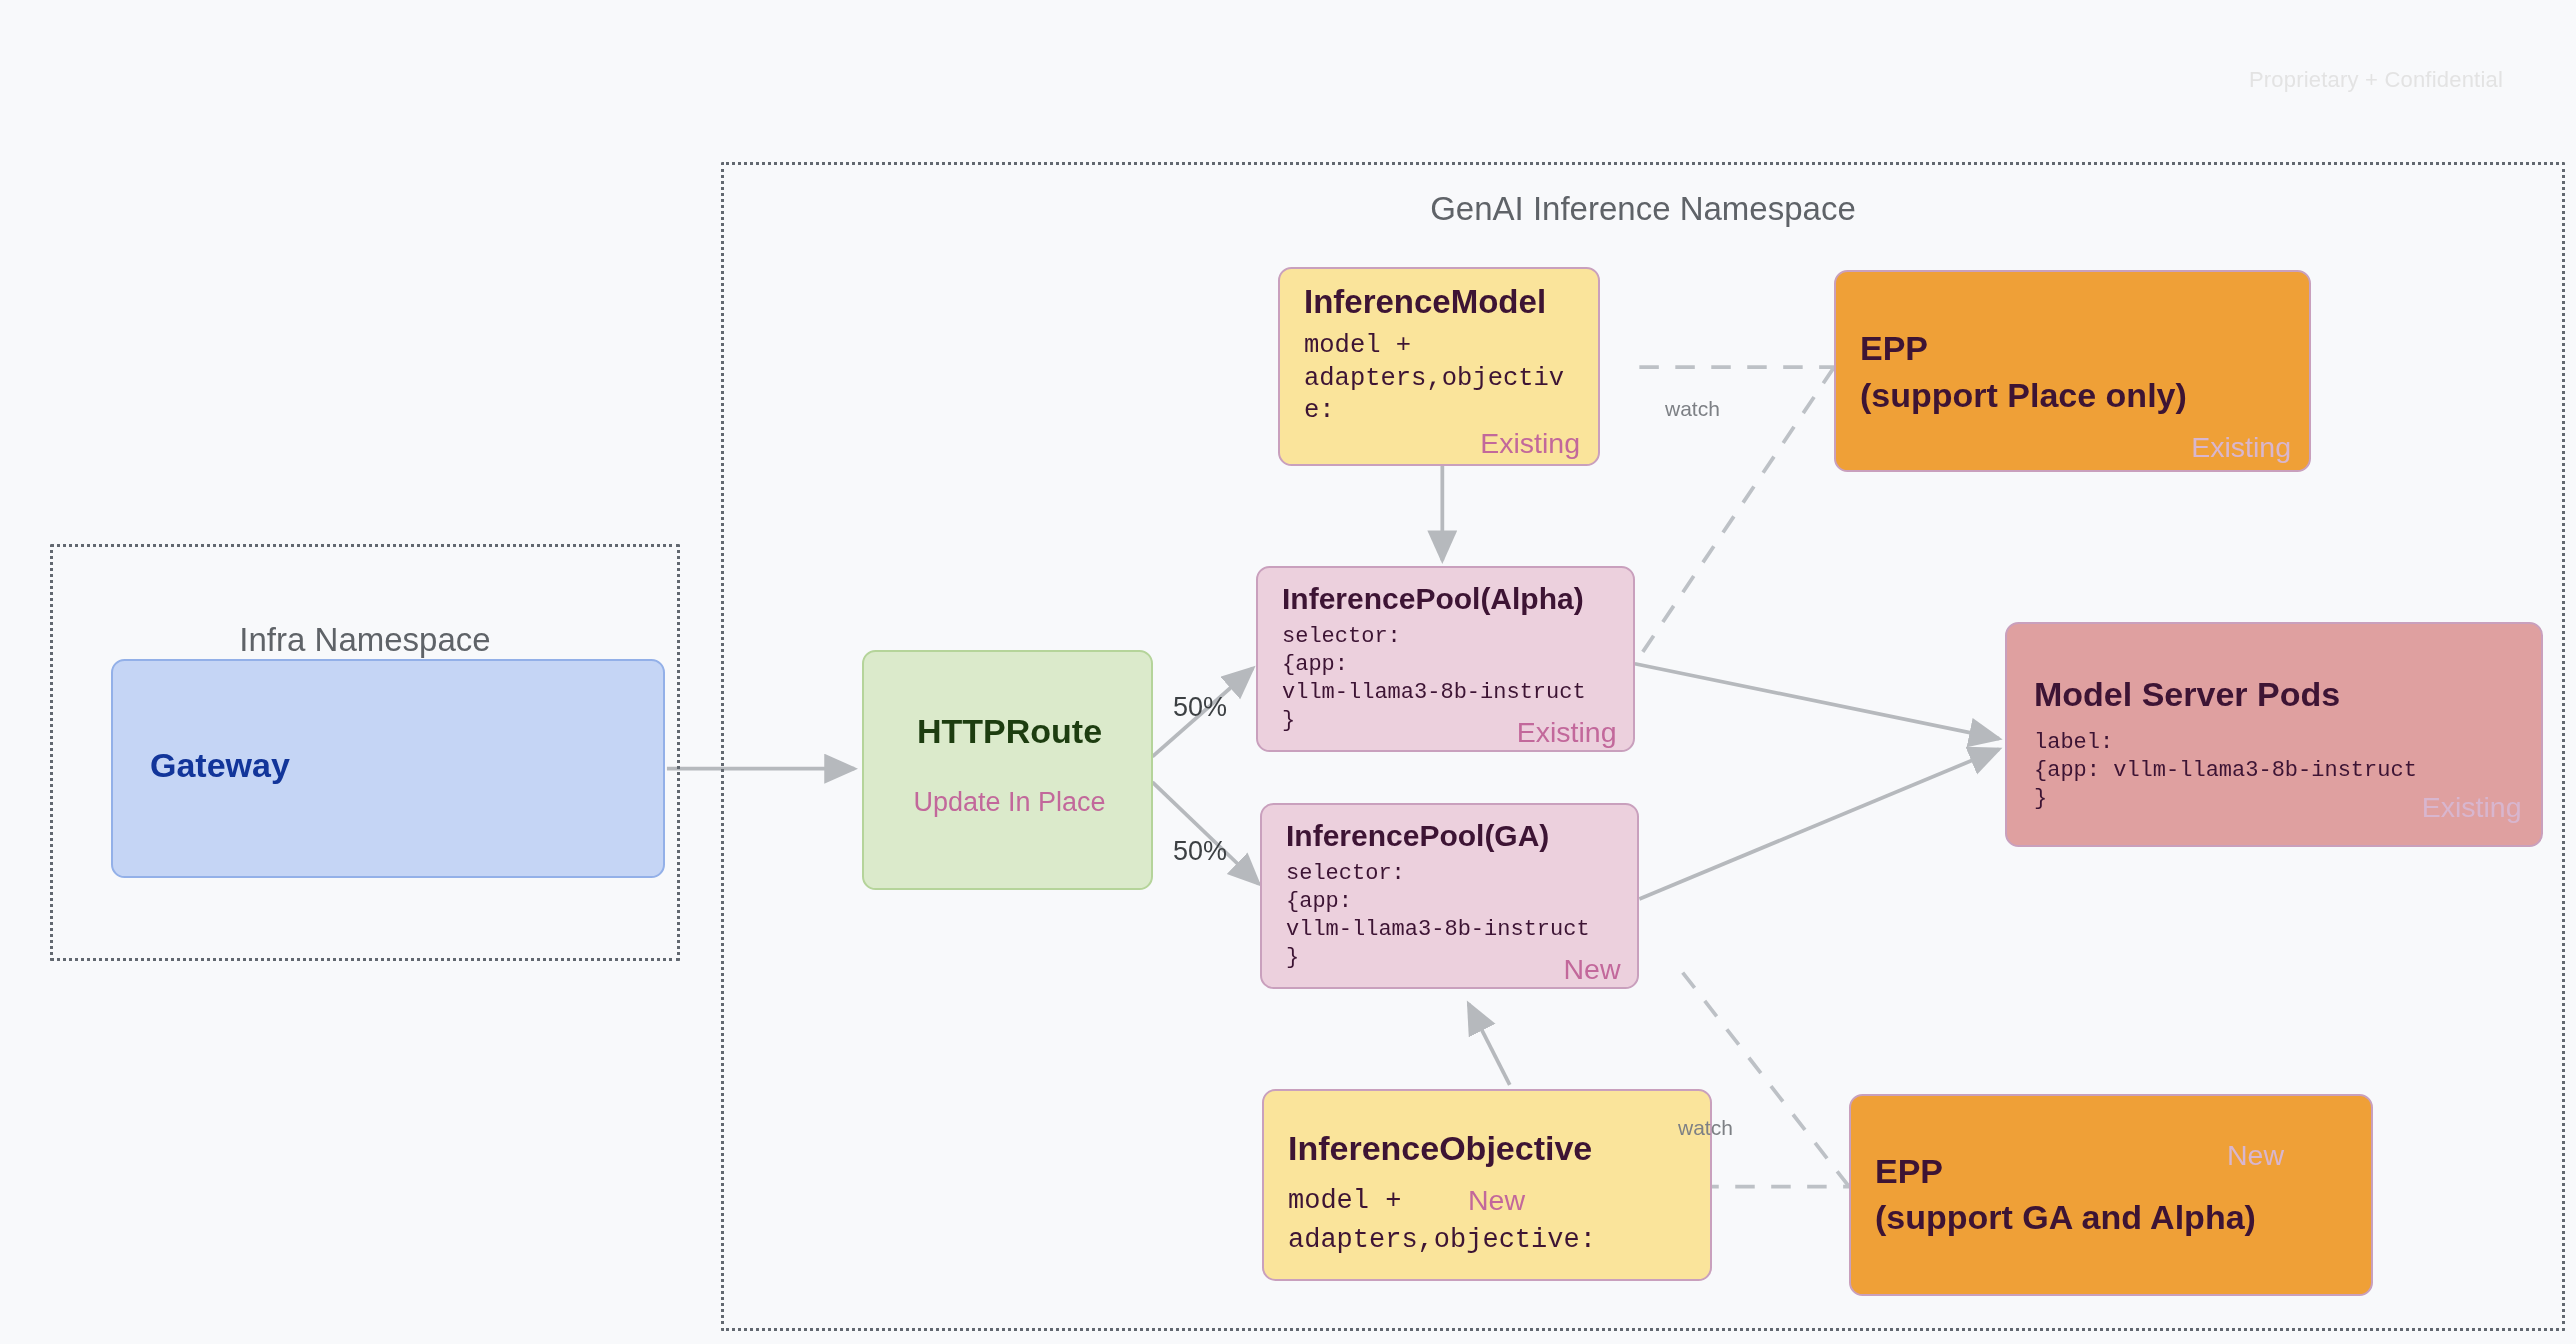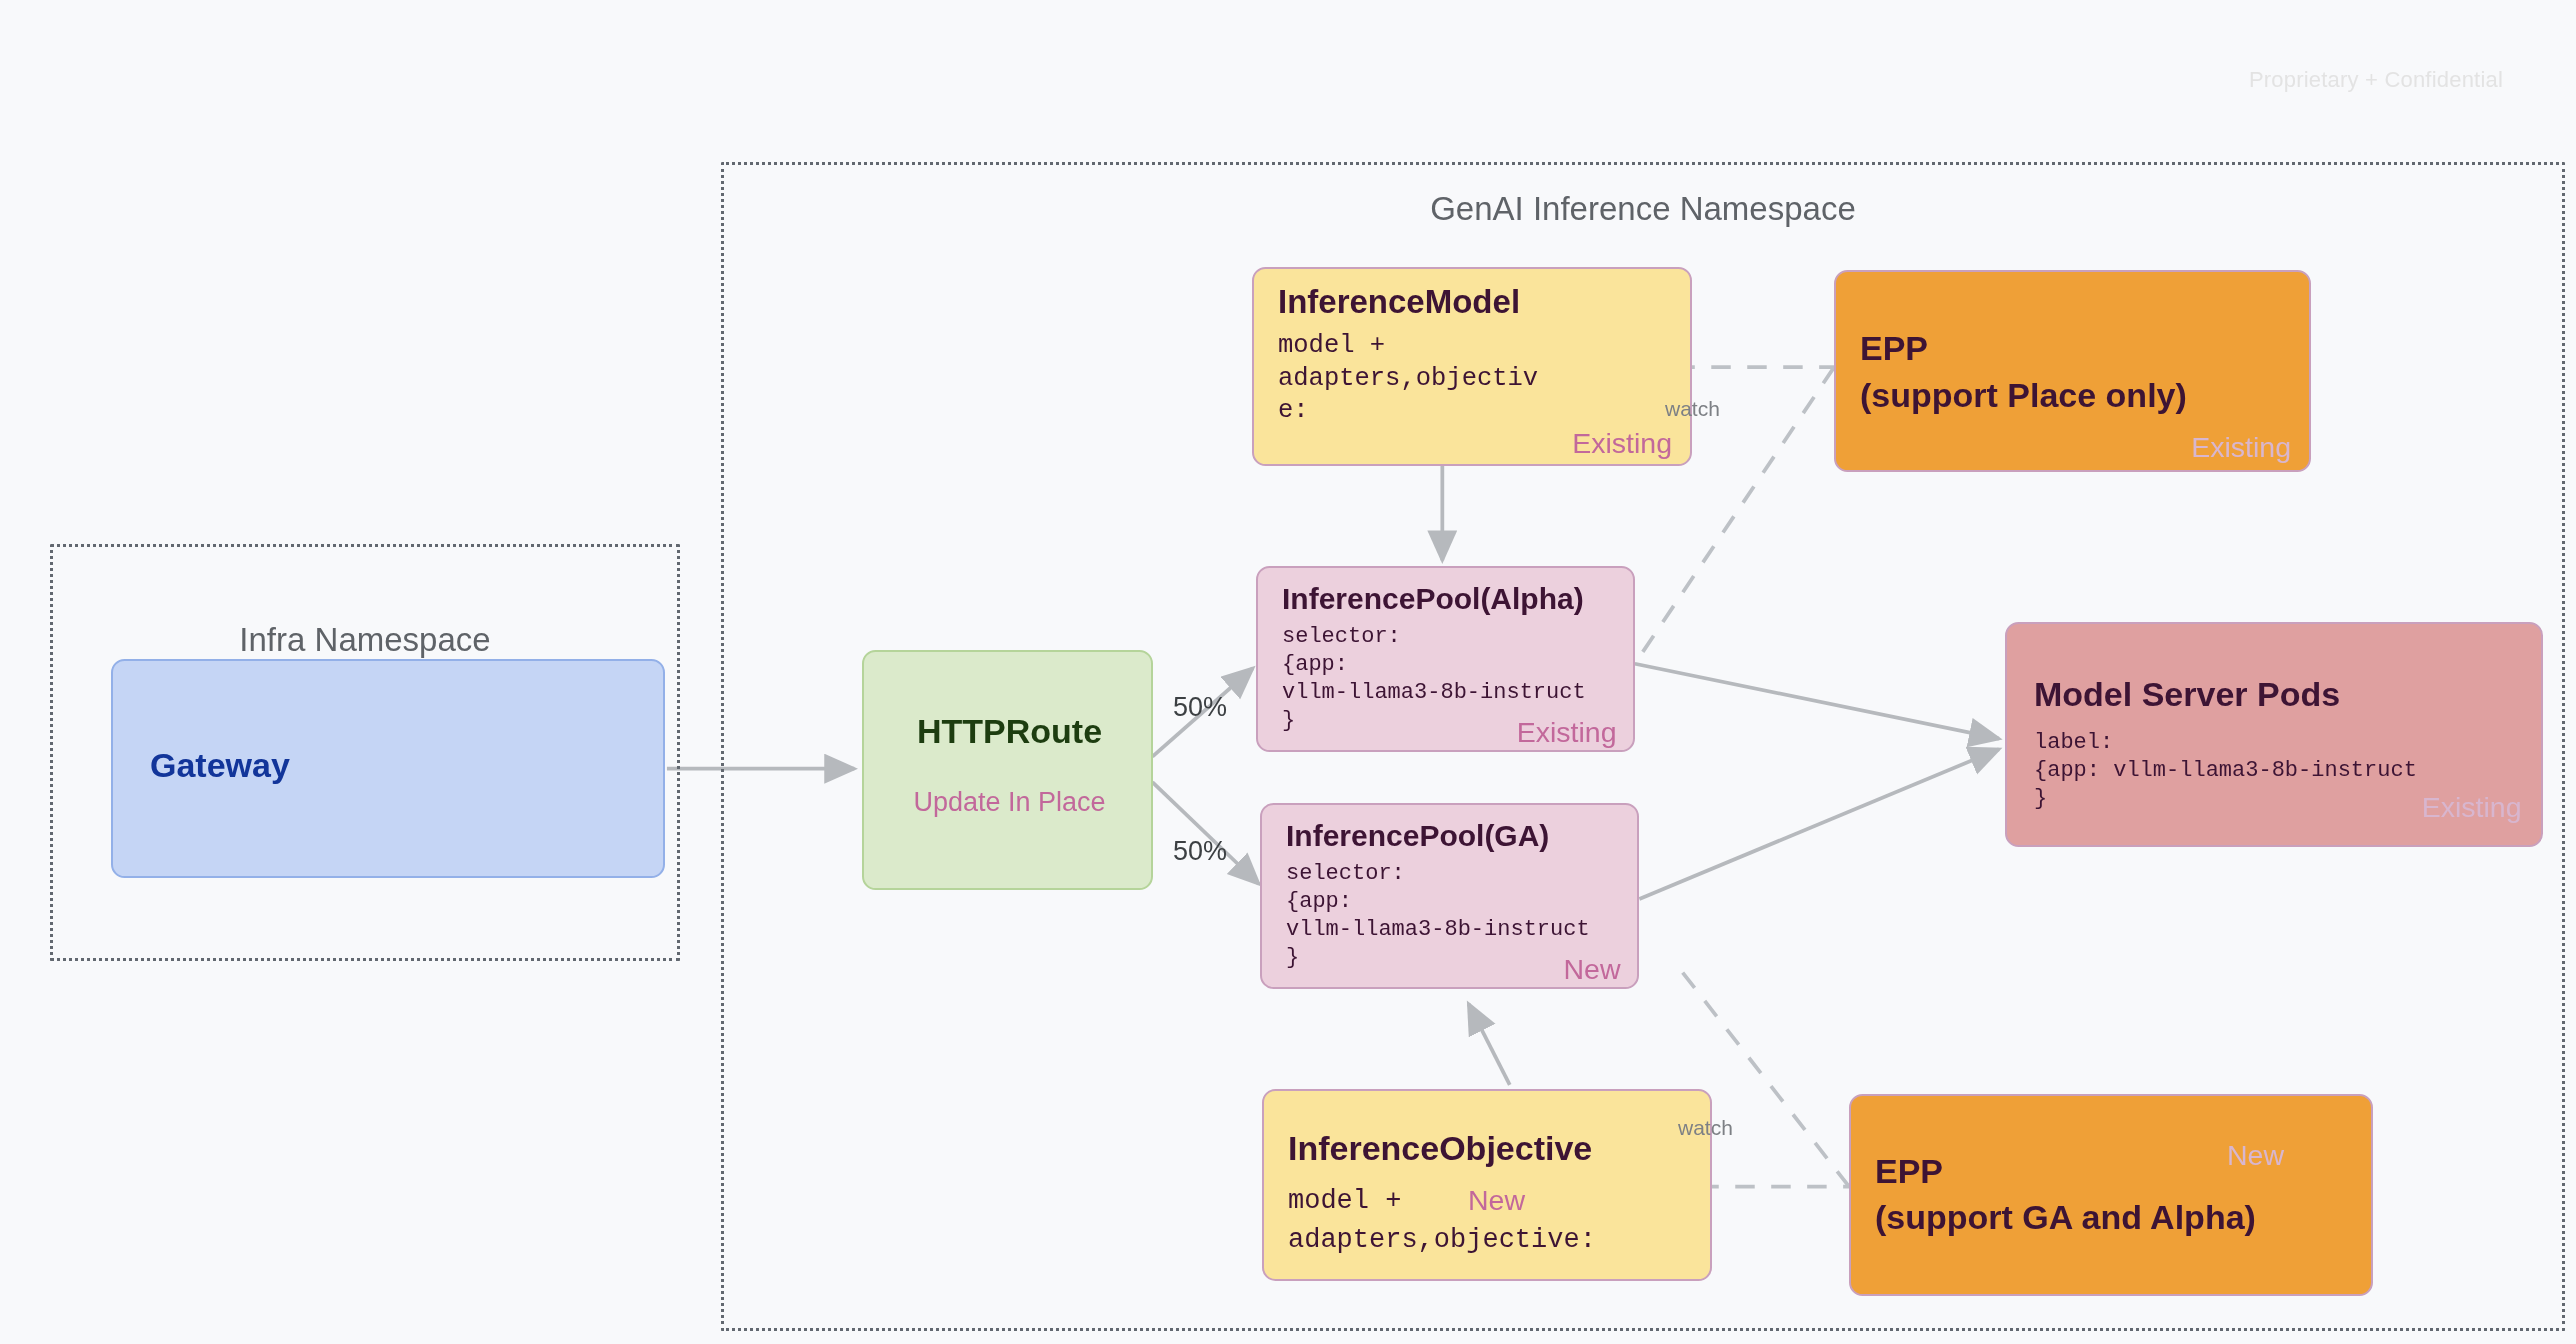--- a/index.html
+++ b/index.html
@@ -158,21 +158,21 @@
   <div class="abs ns-title" style="left:721px; top:190px; width:1844px;">GenAI Inference Namespace</div>
 
   <div class="abs node fill-green" style="left:862px; top:650px; width:291px; height:240px;">
     <div class="abs httproute-title" style="left:0; top:60px; width:291px;">HTTPRoute</div>
     <div class="abs httproute-sub" style="left:0; top:135px; width:291px;">Update In Place</div>
   </div>
 
   <div class="abs edge-label" style="left:1173px; top:692px;">50%</div>
   <div class="abs edge-label" style="left:1173px; top:836px;">50%</div>
 
-  <div class="abs node fill-yellow" style="left:1252px; top:267px; width:440px; height:199px;">
+  <div class="abs node fill-yellow" style="left:1278px; top:267px; width:322px; height:199px;">
     <div class="abs title" style="left:24px; top:15px; font-size:33px;">InferenceModel</div>
     <div class="abs mono" style="left:24px; top:61px; width:345px; font-size:25.5px;">model +
 adapters,objectiv
 e:</div>
     <div class="abs badge" style="right:18px; bottom:4.5px; font-size:28.5px;">Existing</div>
   </div>
 
   <div class="abs node fill-orange" style="left:1834px; top:270px; width:477px; height:202px;">
     <div class="abs title" style="left:24px; top:58px; font-size:34px;">EPP</div>
     <div class="abs title" style="left:24px; top:105px; font-size:34px;">(support Place only)</div>

